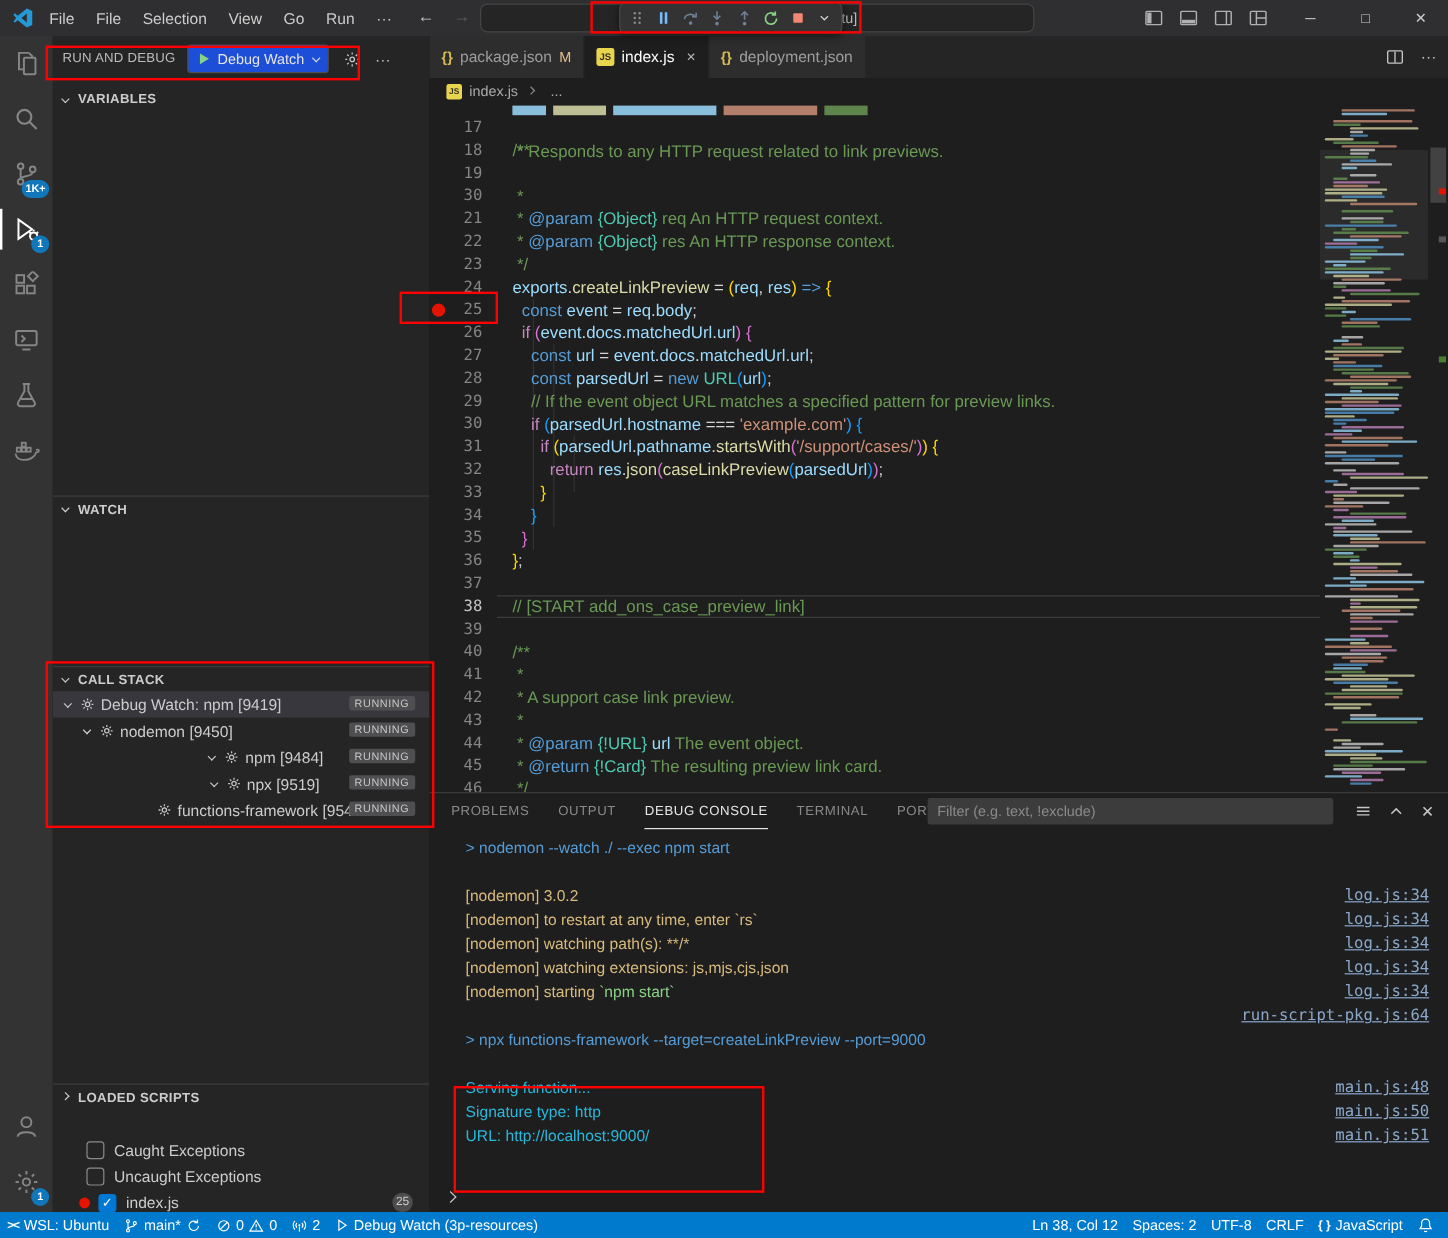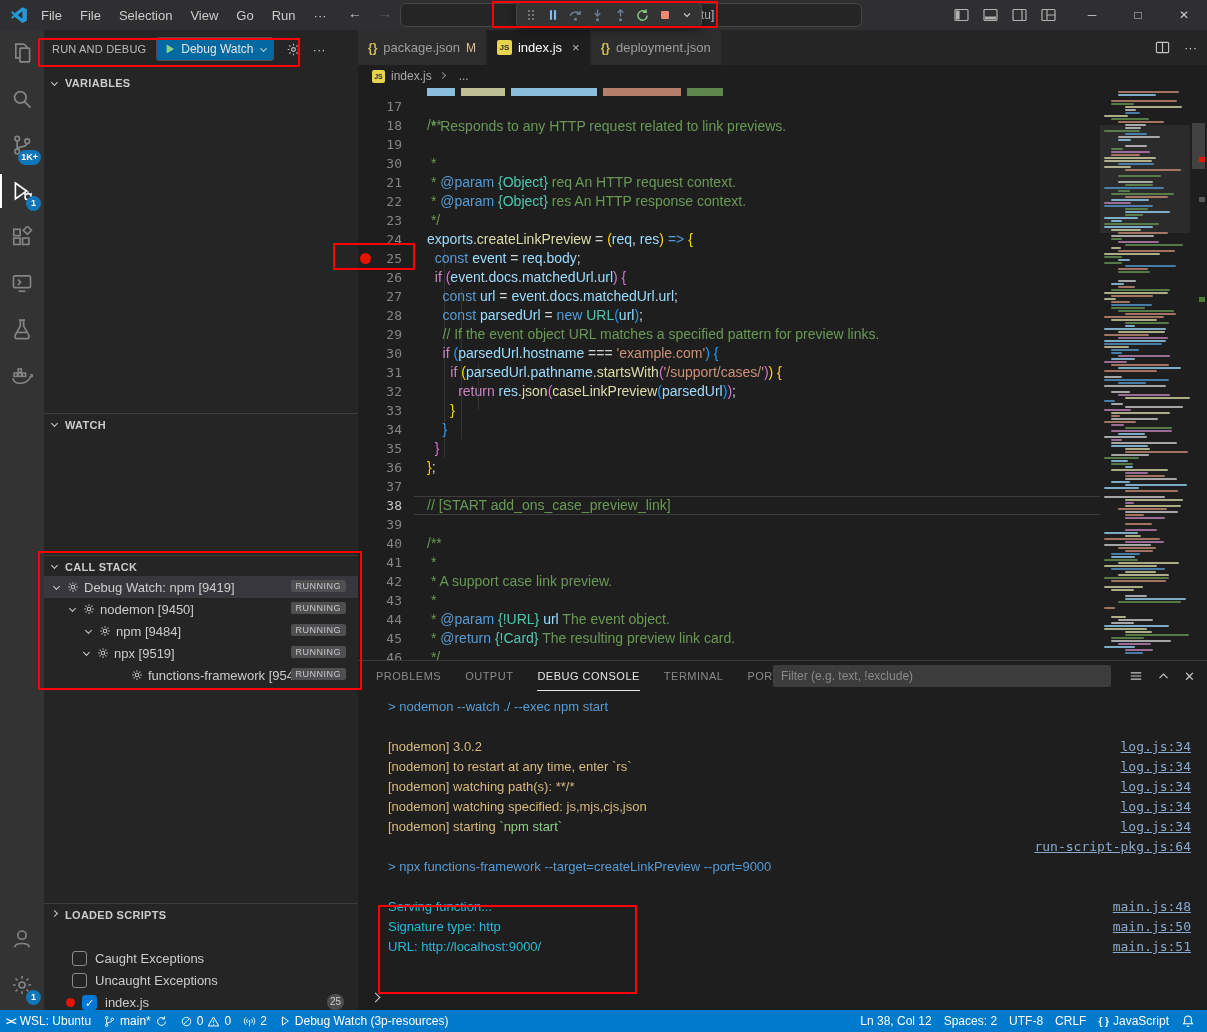--- a/index.html
+++ b/index.html
@@ -29,21 +29,21 @@
   .ab-item{position:relative;width:44px;height:46px;display:flex;align-items:center;justify-content:center;color:#858585;}
   .ab-item.active{color:#ffffff;}
   .ab-item.active::before{content:"";position:absolute;left:0;top:6px;bottom:6px;width:2px;background:#ffffff;}
   .ab-bottom{position:absolute;bottom:2px;left:0;}
   .badge{position:absolute;right:3px;bottom:3px;min-width:15px;height:15px;border-radius:9px;background:#1177bb;color:#ffffff;font-size:9px;line-height:15px;text-align:center;padding:0 3px;font-weight:700;}
 
   
   #sidebar{position:absolute;left:44px;top:30px;width:314px;bottom:22px;background:#252526;overflow:hidden;}
   #sb-header{position:absolute;left:0;top:0;right:0;height:38px;display:flex;align-items:center;padding-left:8px;}
   #sb-title{font-size:11px;color:#bbbbbb;letter-spacing:.2px;}
-  #cfg-dropdown{display:flex;align-items:center;gap:5px;background:#0369a1;border:1px solid #4d4d4d;border-radius:3px;height:24px;padding:0 7px;margin-left:10px;color:#e5e5e5;font-size:12px;}
+  #cfg-dropdown{display:flex;align-items:center;gap:5px;background:#1d4ed8;border:1px solid #4d4d4d;border-radius:3px;height:24px;padding:0 7px;margin-left:10px;color:#e5e5e5;font-size:12px;}
   .sb-action{margin-left:12px;color:#c5c5c5;}
   .sec{position:absolute;left:0;right:0;height:22px;display:flex;align-items:center;font-size:11px;font-weight:700;color:#cccccc;padding-left:6px;letter-spacing:.3px;}
   .sec.bordered{border-top:1px solid rgba(204,204,204,0.15);}
   .chev{display:inline-block;width:5px;height:5px;border-right:1.4px solid #cccccc;border-bottom:1.4px solid #cccccc;transform:rotate(45deg);margin:0 8px 2px 2px;}
   .chev.collapsed{transform:rotate(-45deg);}
   #callstack-list{position:absolute;left:0;right:0;top:546px;}
   .cs-row{position:relative;height:22px;display:flex;align-items:center;font-size:13px;color:#cccccc;white-space:nowrap;}
   .cs-row.sel{background:#37373d;}
   .cs-badge{position:absolute;right:12px;top:4px;background:#4f4f52;color:#c8c8c8;font-size:9px;padding:1px 5px;border-radius:2px;letter-spacing:.5px;}
   .cs-gear{margin-right:5px;display:inline-flex;}
@@ -350,32 +350,32 @@
           <span class="chev"></span>
           <span class="cs-gear">
             <svg width="12" height="12" viewBox="0 0 16 16" stroke="#c5c5c5" fill="none" stroke-width="1.4">
               <circle cx="8" cy="8" r="2.4"></circle>
               <path d="M8 1.5v2.2M8 12.3v2.2M1.5 8h2.2M12.3 8h2.2M3.4 3.4l1.6 1.6M11 11l1.6 1.6M12.6 3.4L11 5M5 11l-1.6 1.6"></path>
             </svg>
           </span>
           <span>nodemon [9450]</span>
           <span class="cs-badge">RUNNING</span>
         </div>
-        <div class="cs-row" style="padding-left: 40px;">
+        <div class="cs-row" style="padding-left: 40px; justify-content: center;">
           <span class="chev"></span>
           <span class="cs-gear">
             <svg width="12" height="12" viewBox="0 0 16 16" stroke="#c5c5c5" fill="none" stroke-width="1.4">
               <circle cx="8" cy="8" r="2.4"></circle>
               <path d="M8 1.5v2.2M8 12.3v2.2M1.5 8h2.2M12.3 8h2.2M3.4 3.4l1.6 1.6M11 11l1.6 1.6M12.6 3.4L11 5M5 11l-1.6 1.6"></path>
             </svg>
           </span>
           <span>npm [9484]</span>
           <span class="cs-badge">RUNNING</span>
         </div>
-        <div class="cs-row" style="padding-left: 38px;">
+        <div class="cs-row" style="padding-left: 38px; justify-content: center;">
           <span class="chev"></span>
           <span class="cs-gear">
             <svg width="12" height="12" viewBox="0 0 16 16" stroke="#c5c5c5" fill="none" stroke-width="1.4">
               <circle cx="8" cy="8" r="2.4"></circle>
               <path d="M8 1.5v2.2M8 12.3v2.2M1.5 8h2.2M12.3 8h2.2M3.4 3.4l1.6 1.6M11 11l1.6 1.6M12.6 3.4L11 5M5 11l-1.6 1.6"></path>
             </svg>
           </span>
           <span>npx [9519]</span>
           <span class="cs-badge">RUNNING</span>
         </div>
@@ -735,21 +735,21 @@
             </svg>
           <span>✕</span>
         </div>
       </div>
       <div id="console-output">
           <div class="con-row"><span class="cl-cmd">&gt; nodemon --watch ./ --exec npm start</span></div>
           <div class="con-row"></div>
           <div class="con-row"><span class="cl-warn">[nodemon] 3.0.2</span><span class="con-link mono">log.js:34</span></div>
           <div class="con-row"><span class="cl-warn">[nodemon] to restart at any time, enter `rs`</span><span class="con-link mono">log.js:34</span></div>
           <div class="con-row"><span class="cl-warn">[nodemon] watching path(s): **/*</span><span class="con-link mono">log.js:34</span></div>
-          <div class="con-row"><span class="cl-warn">[nodemon] watching specified: js,mjs,cjs,json</span><span class="con-link mono">log.js:34</span></div>
+          <div class="con-row"><span class="cl-warn">[nodemon] watching extensions: js,mjs,cjs,json</span><span class="con-link mono">log.js:34</span></div>
           <div class="con-row"><span class="cl-warn">[nodemon] starting </span><span class="cl-ok">`npm start`</span><span class="con-link mono">log.js:34</span></div>
           <div class="con-row"><span class="con-link mono">run-script-pkg.js:64</span></div>
           <div class="con-row"><span class="cl-cmd">&gt; npx functions-framework --target=createLinkPreview --port=9000</span></div>
           <div class="con-row"></div>
           <div class="con-row"><span class="cl-info">Serving function...</span><span class="con-link mono">main.js:48</span></div>
           <div class="con-row"><span class="cl-info">Signature type: http</span><span class="con-link mono">main.js:50</span></div>
           <div class="con-row"><span class="cl-info">URL: http://localhost:9000/</span><span class="con-link mono">main.js:51</span></div>
         </div>
       <span id="console-prompt"></span>
     </div>

